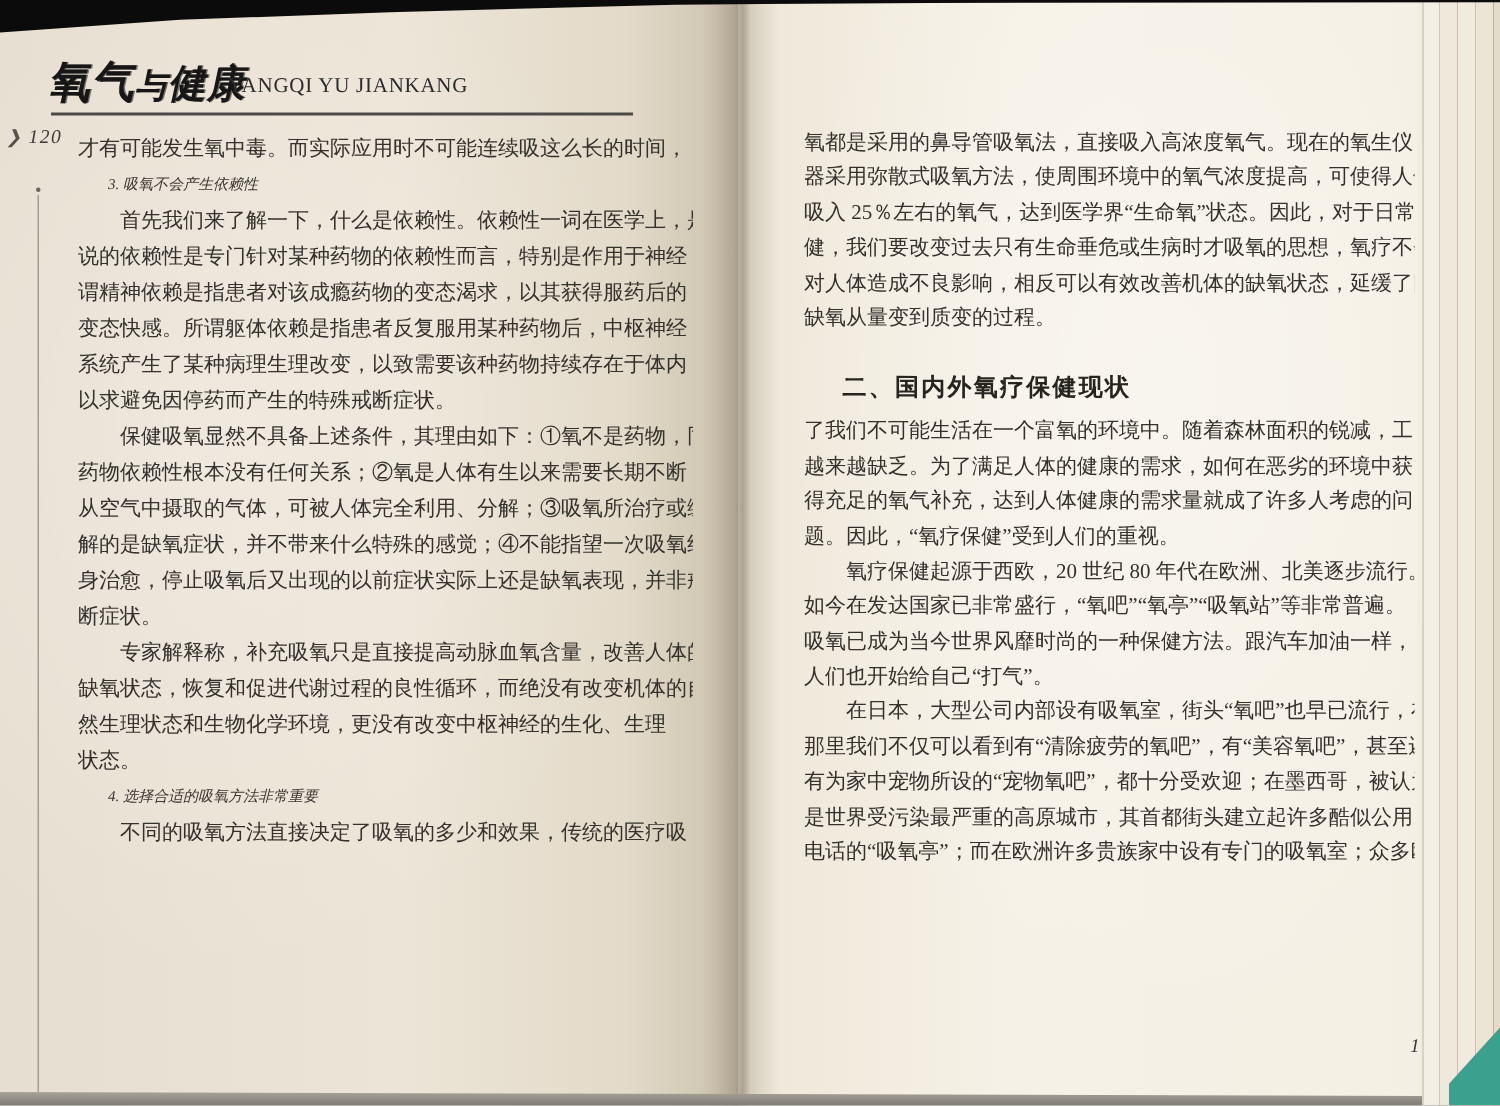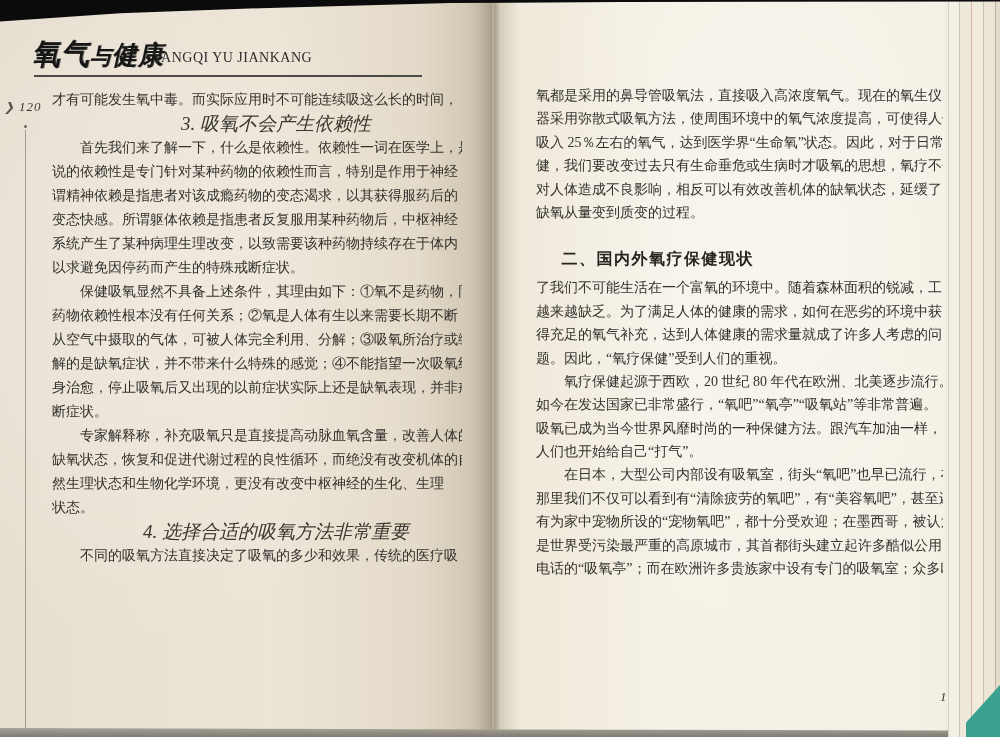--- a/index.html
+++ b/index.html
@@ -60,34 +60,34 @@
   }
   .logo-cn .big { font-size:28px; }
   .logo-cn .mid { font-size:21px; }
   .logo-cn .kai { font-size:25px; }
   .pinyin {
     position:absolute; left:118px; top:16px; font-size:14px; letter-spacing:0.5px;
     color:#2b2b2b; white-space:nowrap; font-family:"Liberation Serif",serif;
   }
   .header-underline { position:absolute; left:0px; top:41px; width:388px; height:2px; background:#4c4a46; }
   
-  .pn-left { position:absolute; left:4px; top:99px; font-style:italic; color:#3d3b38;
+  .pn-left { position:absolute; left:4px; top:83px; font-style:italic; color:#3d3b38;
     font-size:13px; letter-spacing:1px; white-space:nowrap; }
   .pn-left .chev { color:#55514b; font-size:12px; margin-right:4px; }
   .dot { position:absolute; width:3px; height:3px; border-radius:50%; background:#6b675f; }
   .vline { position:absolute; width:1px; background:#a39d90; }
   
   .textcol { position:absolute; color:#34312c; }
   .textcol .line { white-space:nowrap; overflow:hidden; }
   .tc-left { left:52px; top:88px; width:410px; font-size:14px; }
   .tc-left .line { height:24px; line-height:24px; }
   .tc-right { left:536px; top:84px; width:407px; font-size:14px; }
   .tc-right .line { height:23.4px; line-height:23.4px; }
   .line.indent { text-indent:2em; }
-  .line.sub { font-style:italic; font-size:19px; text-indent:2em; color:#3a3731;text-align:center; }
+  .line.sub { font-style:italic; font-size:10px; text-indent:2em; color:#3a3731; }
   .line.heading {
     font-family:"Liberation Sans","DejaVu Sans",sans-serif;
     font-weight:bold; font-size:16px; letter-spacing:1.5px; text-indent:1.6em;
     height:52px !important; line-height:70px !important; color:#26241f;
   }
   
   .side-logo {
     position:absolute; left:976px; top:26px; width:142px; height:26px;
     transform:rotate(90deg); transform-origin:0 0;
     font-weight:bold; color:#1d1d1d; white-space:nowrap; letter-spacing:1px;

